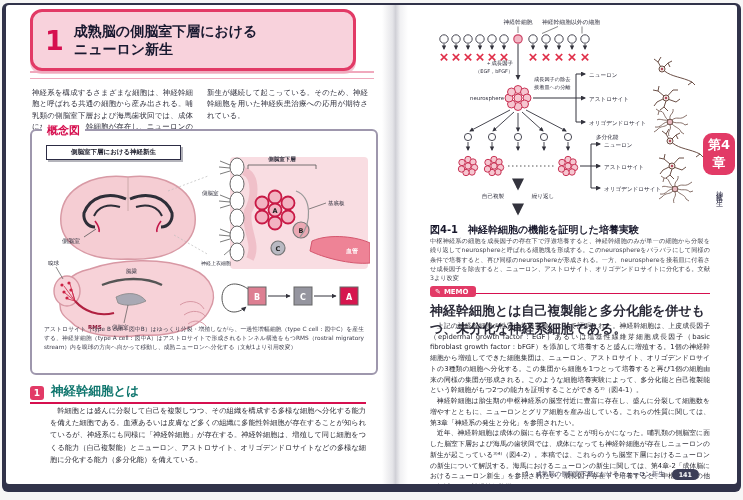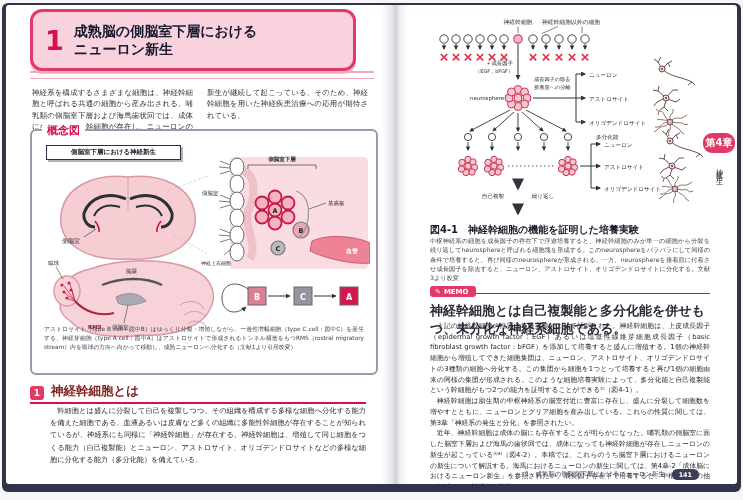--- a/index.html
+++ b/index.html
@@ -31,42 +31,42 @@
   .concept-sub{position:absolute;left:14px;top:14px;border:1.5px solid #2c2c44;background:#fff;
                padding:2px 24px;font-size:6.5px;font-weight:bold;color:#20202e;
                box-shadow:2px 2px 0 rgba(40,40,60,.35);}
   .concept-caption{position:absolute;left:12px;top:194px;width:320px;font-size:5.8px;
                    line-height:1.55;color:#3c3c4a;text-align:justify;}
   
   .sec-head{left:24px;top:378px;width:336px;display:flex;align-items:flex-end;
             border-bottom:2.5px solid #d60f4f;padding-bottom:2px;}
   .sec-num{background:#e23a66;color:#fff;font-size:9px;font-weight:bold;width:14px;height:14px;
            border-radius:3px;display:flex;align-items:center;justify-content:center;margin-right:7px;}
-  .sec-title{font-size:12.5px;font-weight:bold;color:#7f1d1d;text-align:right;}
+  .sec-title{font-size:12.5px;font-weight:bold;color:#0f766e;text-align:right;}
   .sec-body{left:44px;top:400px;width:316px;font-size:7.2px;line-height:1.7;color:#26262f;
             text-align:justify;text-indent:1em;}
   
   .footer{top:464px;display:flex;align-items:center;font-size:6.4px;color:#3b3d55;}
   .page-badge{background:#3c3e57;color:#fff;border-radius:8px;padding:1.5px 7px;
               font-size:6.4px;font-weight:bold;}
   
   .fig-caption-title{left:424px;top:218px;width:280px;font-size:10px;font-weight:bold;color:#18182c;}
   .fig-caption-body{left:424px;top:231px;width:280px;font-size:6.2px;line-height:1.5;
                     color:#45454f;text-align:justify;}
   .memo{left:424px;top:288px;width:280px;border-top:1.5px solid #d60f4f;}
   .memo-tag{position:absolute;top:-8px;left:0;background:#e23a66;color:#fff;font-size:7px;
             font-weight:bold;padding:1.5px 7px 1.5px 5px;border-radius:3px;display:flex;
             align-items:center;gap:3px;}
   .memo-text{padding-top:8px;font-size:13px;font-weight:bold;color:#2a2a38;}
   .body-col{left:424px;top:316px;width:280px;font-size:6.8px;line-height:1.58;color:#26262f;
             text-align:justify;}
   .body-col p{margin:0;text-indent:1em;}
   
   .tab{right:2px;top:128px;width:32px;text-align:center;}
-  .tab-pill{background:#e23a66;color:#fff;font-size:10px;font-weight:bold;border-radius:9px;
+  .tab-pill{background:#e23a66;color:#fff;font-size:13px;font-weight:bold;border-radius:9px;
             padding:3px 2px;}
   .tab-vert{margin-top:10px;writing-mode:vertical-rl;font-size:7px;color:#2d2d46;
             letter-spacing:3px;margin-left:auto;margin-right:auto;}
   svg text{font-family:"DejaVu Sans","Liberation Sans",sans-serif;}
 </style>
 </head>
 <body>
 
 <div class="stage">
 

